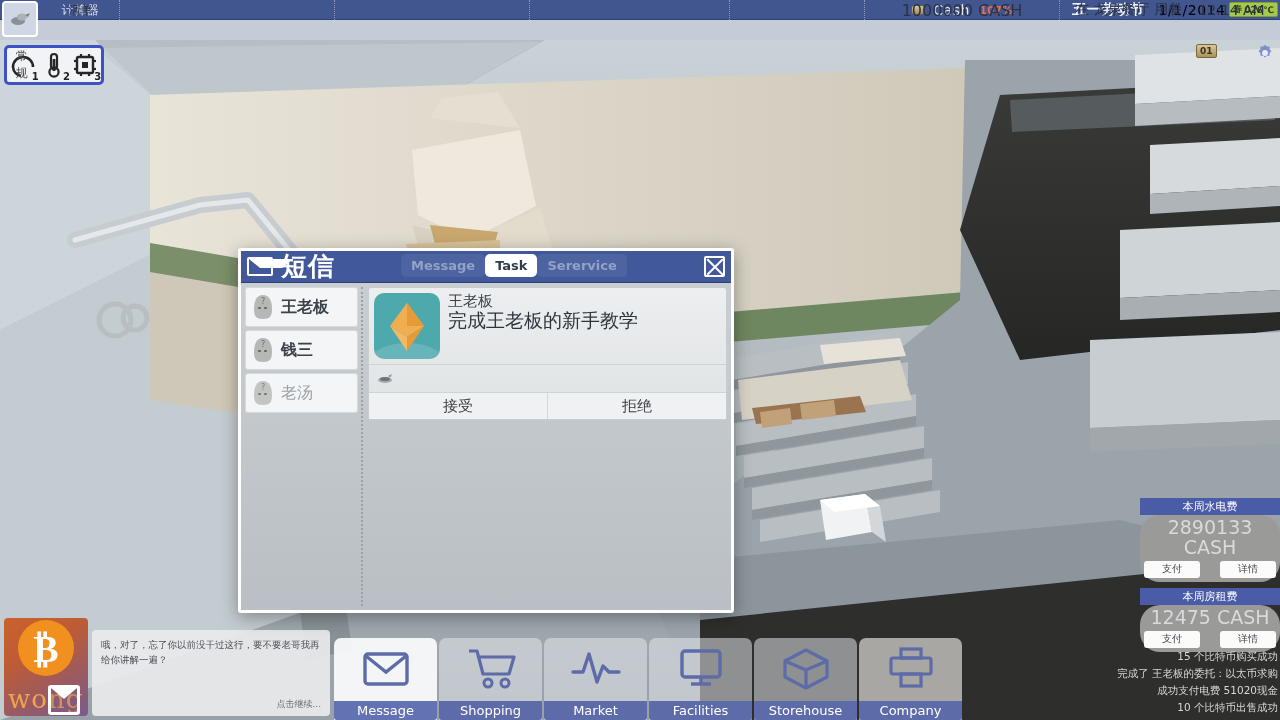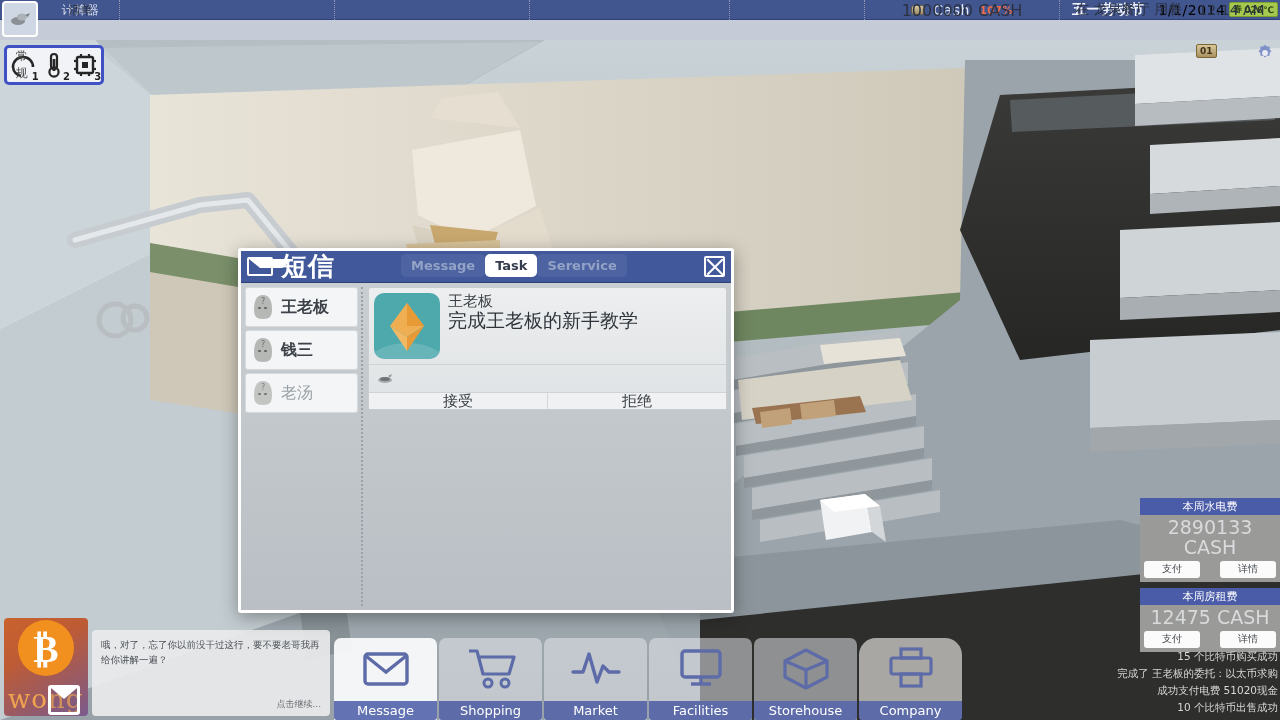--- a/index.html
+++ b/index.html
@@ -199,42 +199,42 @@
   .task-text { padding-left: 8px; padding-top: 1px; }
   .task-from { font-size: 15px; color: #3a4046; line-height: 1.05; }
   .task-desc { font-size: 19px; color: #2f353b; line-height: 1.15; }
   .reward-row {
     height: 28px; border-top: 1px solid #cfd3d6;
     display: flex; align-items: center; padding-left: 8px;
   }
   .reward-ico { width: 16px; height: 10px; }
   .task-actions { display: flex; border-top: 1px solid #cfd3d6; }
   .tbtn {
-    flex: 1; height: 16px; background: #f0f1f2;
+    flex: 1; height: 26px; background: #f0f1f2;
     display: flex; align-items: center; justify-content: center;
     font-size: 15px; color: #3b4147;
     border-right: 1px solid #d3d7da;
   }
   .tbtn:last-child { border-right: none; }
 
   
   .dock {
     position: absolute; left: 334px; bottom: 0;
     display: flex; z-index: 40;
   }
   .dockbtn {
     width: 103px; height: 82px; margin-right: 2px;
     background: rgba(232,234,238,.52);
     border-radius: 7px 7px 0 0;
     position: relative;
     display: flex; flex-direction: column; align-items: center;
     justify-content: flex-start; padding-top: 8px;
   }
   .dockbtn.sel { background: rgba(250,251,252,.93); }
-  .dockbtn.act { background: rgba(200,198,194,.80); border-radius: 17px; }
+  .dockbtn.act { background: rgba(200,198,194,.80); }
   .dockbtn .lbl {
     position: absolute; left: 0; right: 0; bottom: 0; height: 19px;
     background: #5d6ba8; color: #fff; font-size: 13px;
     display: flex; align-items: center; justify-content: center;
     border-radius: 0 0 3px 3px;
   }
   .dockbtn.sel .lbl { background: #6272b3; }
   .dock-ico { width: 54px; height: 44px; }
 
   
@@ -283,21 +283,21 @@
     font-size: 9px; color: #6a6e74;
   }
 
   
   .bills { position: absolute; right: 0; top: 498px; width: 140px; z-index: 40; }
   .bill { margin-bottom: 6px; width: 140px; }
   .bill-hd {
     height: 17px; background: #4a5ba8; color: #fff; font-size: 11px;
     display: flex; align-items: center; justify-content: center;
   }
-  .bill-bd { background: #9a9a98; padding: 3px 4px 4px; }
+  .bill-bd { background: #9a9a98; padding: 3px 4px 4px; border-radius: 20px; }
   .bill-amt {
     font-size: 19px; color: #d9dadb; text-align: center; line-height: 1.05;
   }
   .bill-btns { display: flex; gap: 20px; margin-top: 3px; }
   .bill-btn {
     flex: 1; height: 17px; background: #fbfbfb; border-radius: 3px;
     font-size: 10px; color: #3f444a;
     display: flex; align-items: center; justify-content: center;
   }
 

